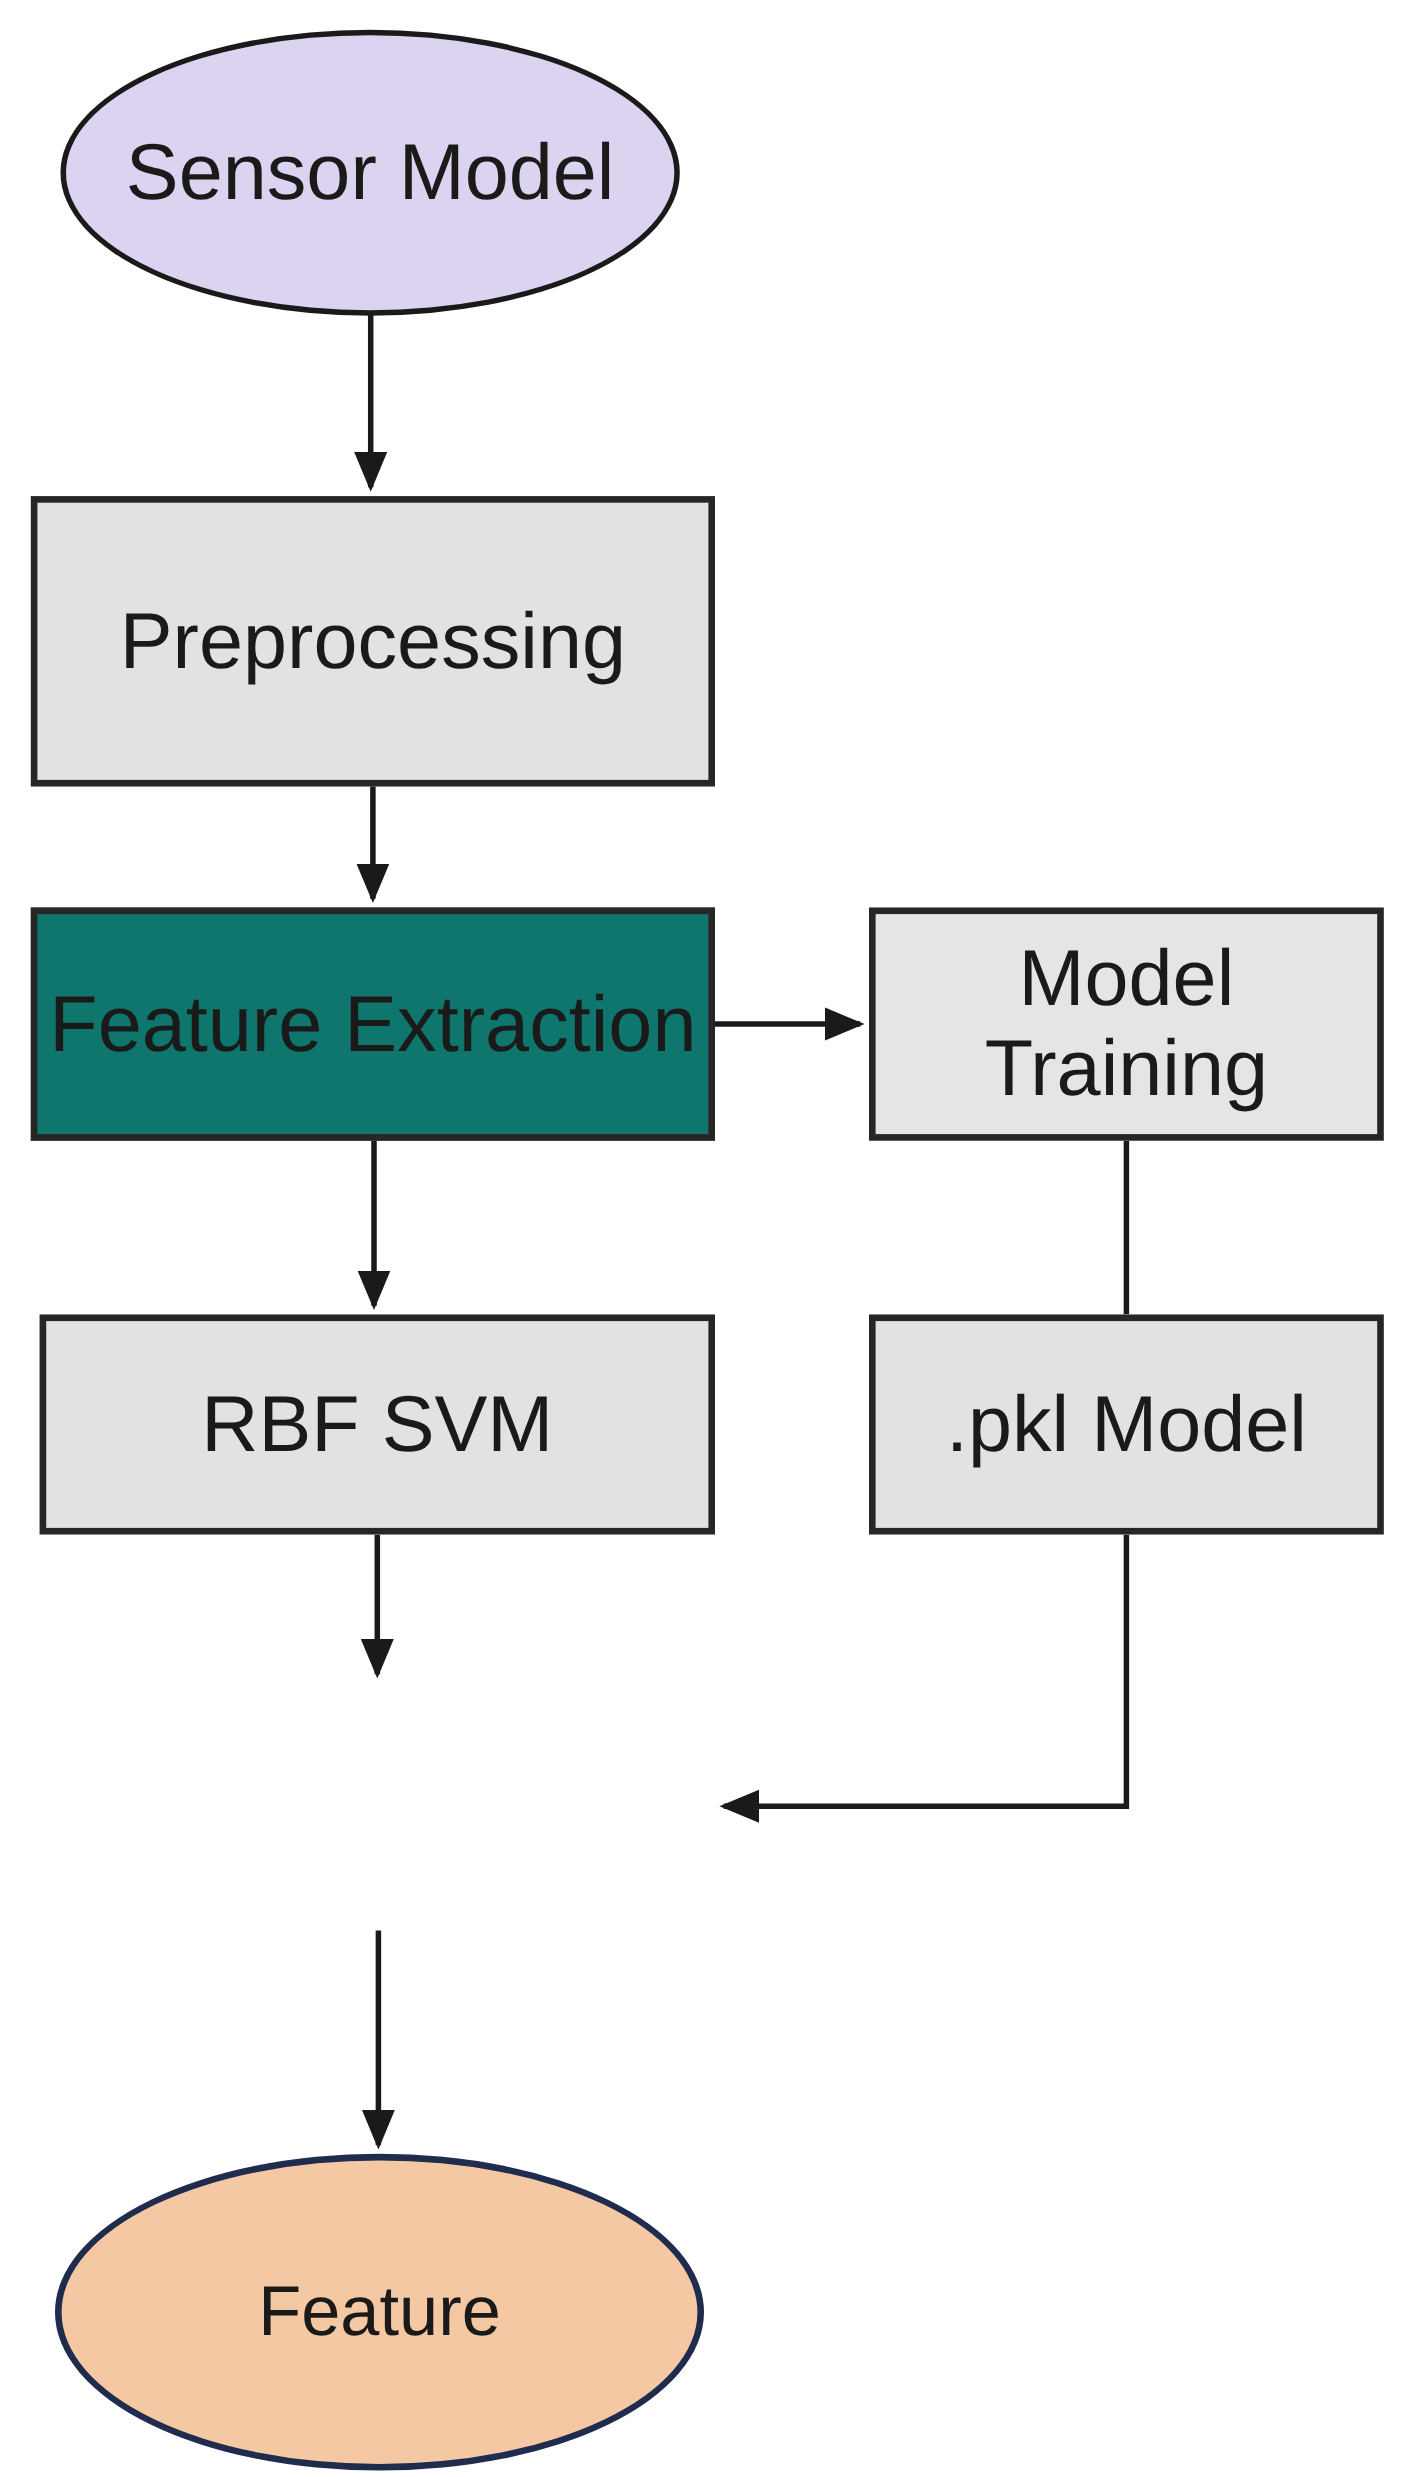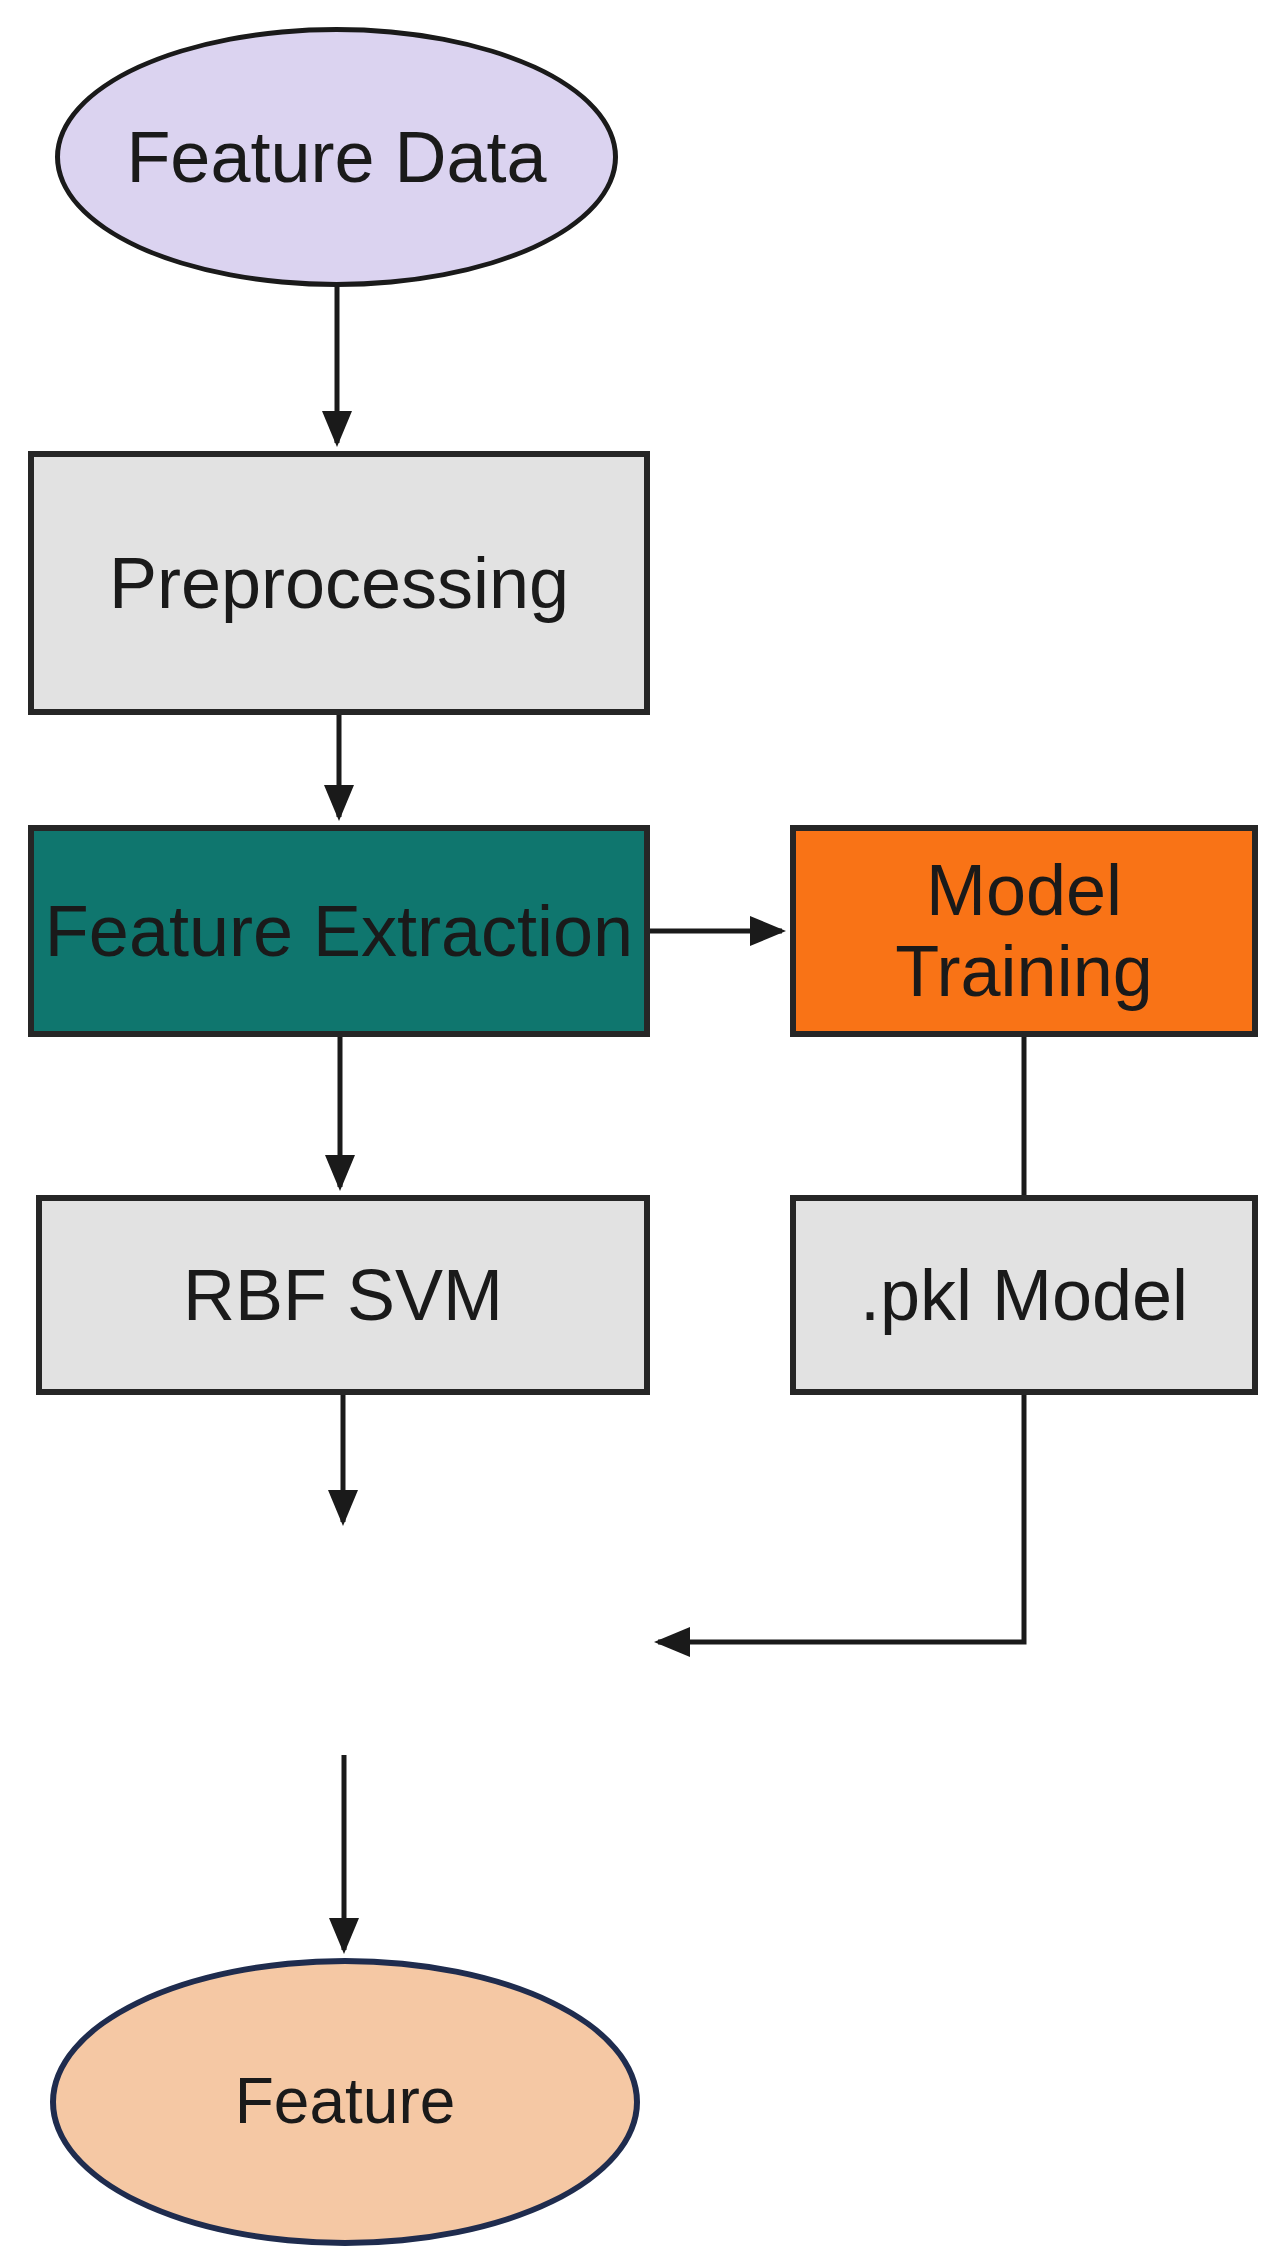--- a/index.html
+++ b/index.html
@@ -70,32 +70,32 @@
     <line class="edge" x1="339" y1="667" x2="339" y2="817" marker-end="url(#ah)"></line>
     <line class="edge" x1="650" y1="931" x2="782" y2="931" marker-end="url(#ah)"></line>
     <line class="edge" x1="340" y1="1037" x2="340" y2="1187" marker-end="url(#ah)"></line>
     <line class="edge" x1="1024" y1="1037" x2="1024" y2="1195"></line>
     <line class="edge" x1="343" y1="1395" x2="343" y2="1522" marker-end="url(#ah)"></line>
     <path class="edge" d="M1024,1395 L1024,1642 L658,1642" marker-end="url(#ah)"></path>
     <line class="edge" x1="344" y1="1755" x2="344" y2="1950" marker-end="url(#ah)"></line>
   </svg>
 
   <div id="n-sensor" class="node ellipse" style="background: rgb(219, 211, 240); border-color: rgb(26, 26, 26);">
-    <span class="label">Feature Data</span>
+    <span class="label">Sensor Model</span>
   </div>
 
   <div id="n-preprocess" class="node rect" style="background: rgb(226, 226, 226); border-color: rgb(38, 38, 38);">
     <span class="label">Preprocessing</span>
   </div>
 
   <div id="n-feature" class="node rect" style="background: #0f766e; border-color: rgb(38, 38, 38);">
     <span class="label">Feature Extraction</span>
   </div>
 
-  <div id="n-model" class="node rect" style="background: #f97316; border-color: rgb(38, 38, 38);">
+  <div id="n-model" class="node rect" style="background: #e5e5e5; border-color: rgb(38, 38, 38);">
     <span class="label wrap">Model Training</span>
   </div>
 
   <div id="n-rbf" class="node rect" style="background: rgb(226, 226, 226); border-color: rgb(38, 38, 38);">
     <span class="label">RBF SVM</span>
   </div>
 
   <div id="n-pkl" class="node rect" style="background: rgb(226, 226, 226); border-color: rgb(38, 38, 38);">
     <span class="label">.pkl Model</span>
   </div>

